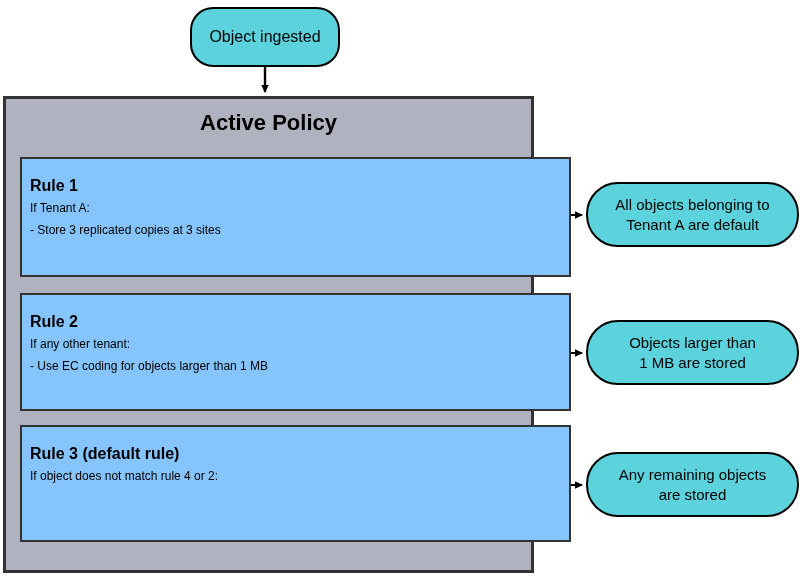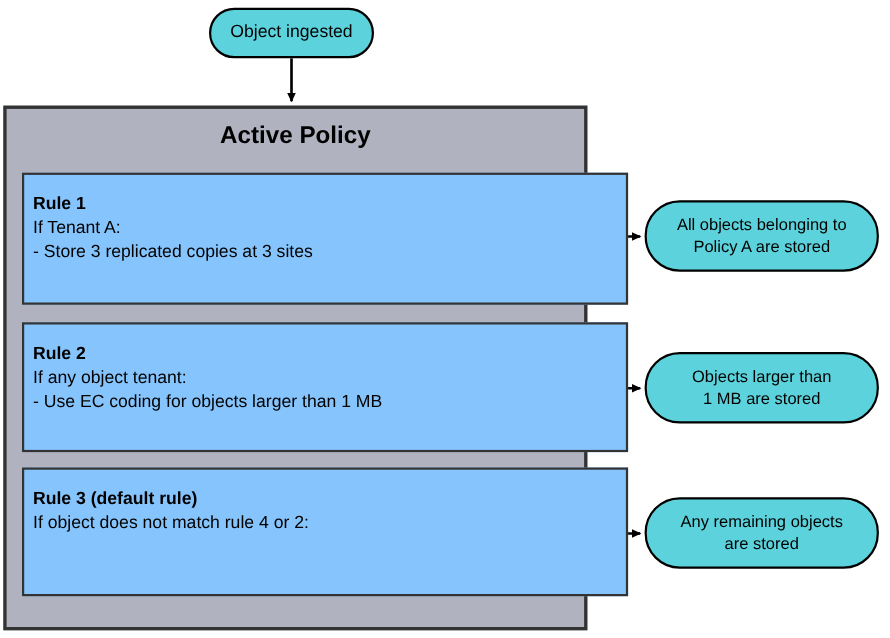--- a/index.html
+++ b/index.html
@@ -32,21 +32,21 @@
     height: 580px;
     pointer-events: none;
   }
 
   
   .start-node {
     position: absolute;
     left: 190px;
     top: 7px;
     width: 150px;
-    height: 46px;
+    height: 60px;
     background: #5CD3DC;
     border: 2px solid #000000;
     border-radius: 23px;
     box-sizing: border-box;
     display: flex;
     align-items: center;
     justify-content: center;
   }
   .start-node .node-text {
     font-size: 16px;
@@ -96,21 +96,21 @@
     top: 16px;
     right: 6px;
   }
   .rule-title {
     font-size: 16px;
     font-weight: bold;
     line-height: 22px;
     white-space: nowrap;
   }
   .rule-line {
-    font-size: 16px;
+    font-size: 12px;
     line-height: 22px;
     white-space: nowrap;
   }
 
   
   .callout {
     position: absolute;
     left: 586px;
     width: 213px;
     height: 65px;
@@ -170,35 +170,35 @@
     <div class="rule-inner">
       <div class="rule-title">Rule 1</div>
       <div class="rule-line">If Tenant A:</div>
       <div class="rule-line">- Store 3 replicated copies at 3 sites</div>
     </div>
   </div>
 
   <div class="rule-box rule-2">
     <div class="rule-inner">
       <div class="rule-title">Rule 2</div>
-      <div class="rule-line">If any object tenant:</div>
+      <div class="rule-line">If any other tenant:</div>
       <div class="rule-line">- Use EC coding for objects larger than 1 MB</div>
     </div>
   </div>
 
   <div class="rule-box rule-3">
     <div class="rule-inner">
       <div class="rule-title">Rule 3 (default rule)</div>
       <div class="rule-line">If object does not match rule 4 or 2:</div>
     </div>
   </div>
 
   <div class="callout callout-1">
     <span class="callout-line">All objects belonging to</span>
-    <span class="callout-line">Policy A are stored</span>
+    <span class="callout-line">Tenant A are default</span>
   </div>
 
   <div class="callout callout-2">
     <span class="callout-line">Objects larger than</span>
     <span class="callout-line">1 MB are stored</span>
   </div>
 
   <div class="callout callout-3">
     <span class="callout-line">Any remaining objects</span>
     <span class="callout-line">are stored</span>

